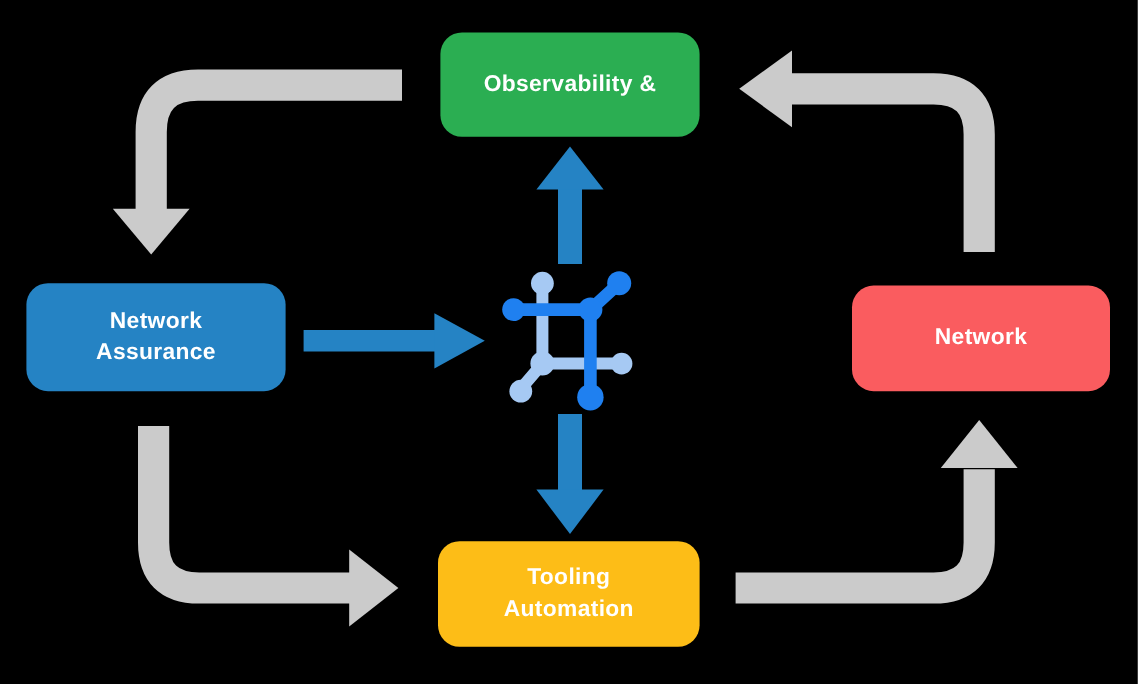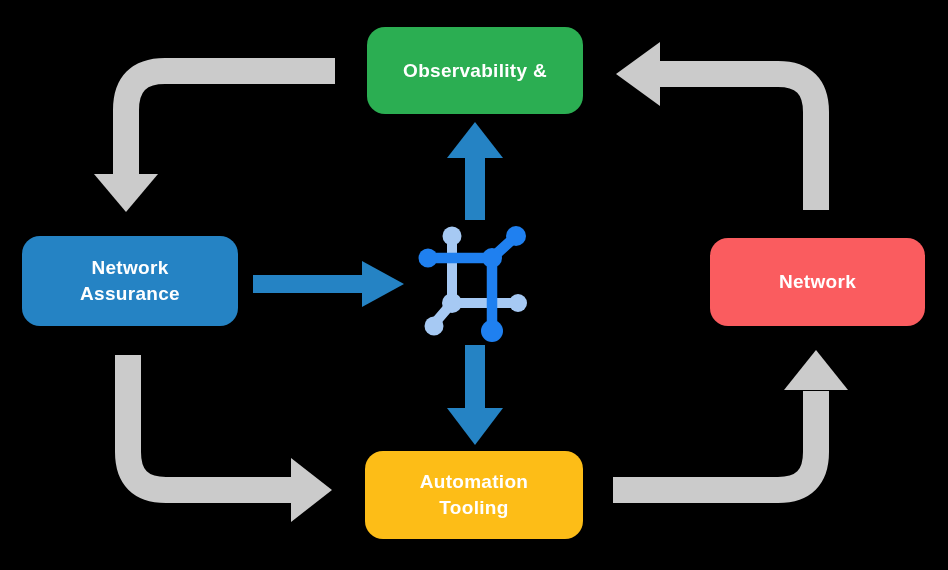--- a/index.html
+++ b/index.html
@@ -110,18 +110,18 @@
   </div>
 
   <div class="node node-infrastructure" style="background-color: rgb(250, 92, 95);">
     <div>
       <span class="lbl">Network</span>
     </div>
   </div>
 
   <div class="node node-automation" style="background-color: rgb(253, 189, 23);">
     <div>
+      <span class="lbl">Tooling</span>
       <span class="lbl">Automation</span>
-      <span class="lbl">Tooling</span>
     </div>
   </div>
 
 </div>
 
 </body></html>

